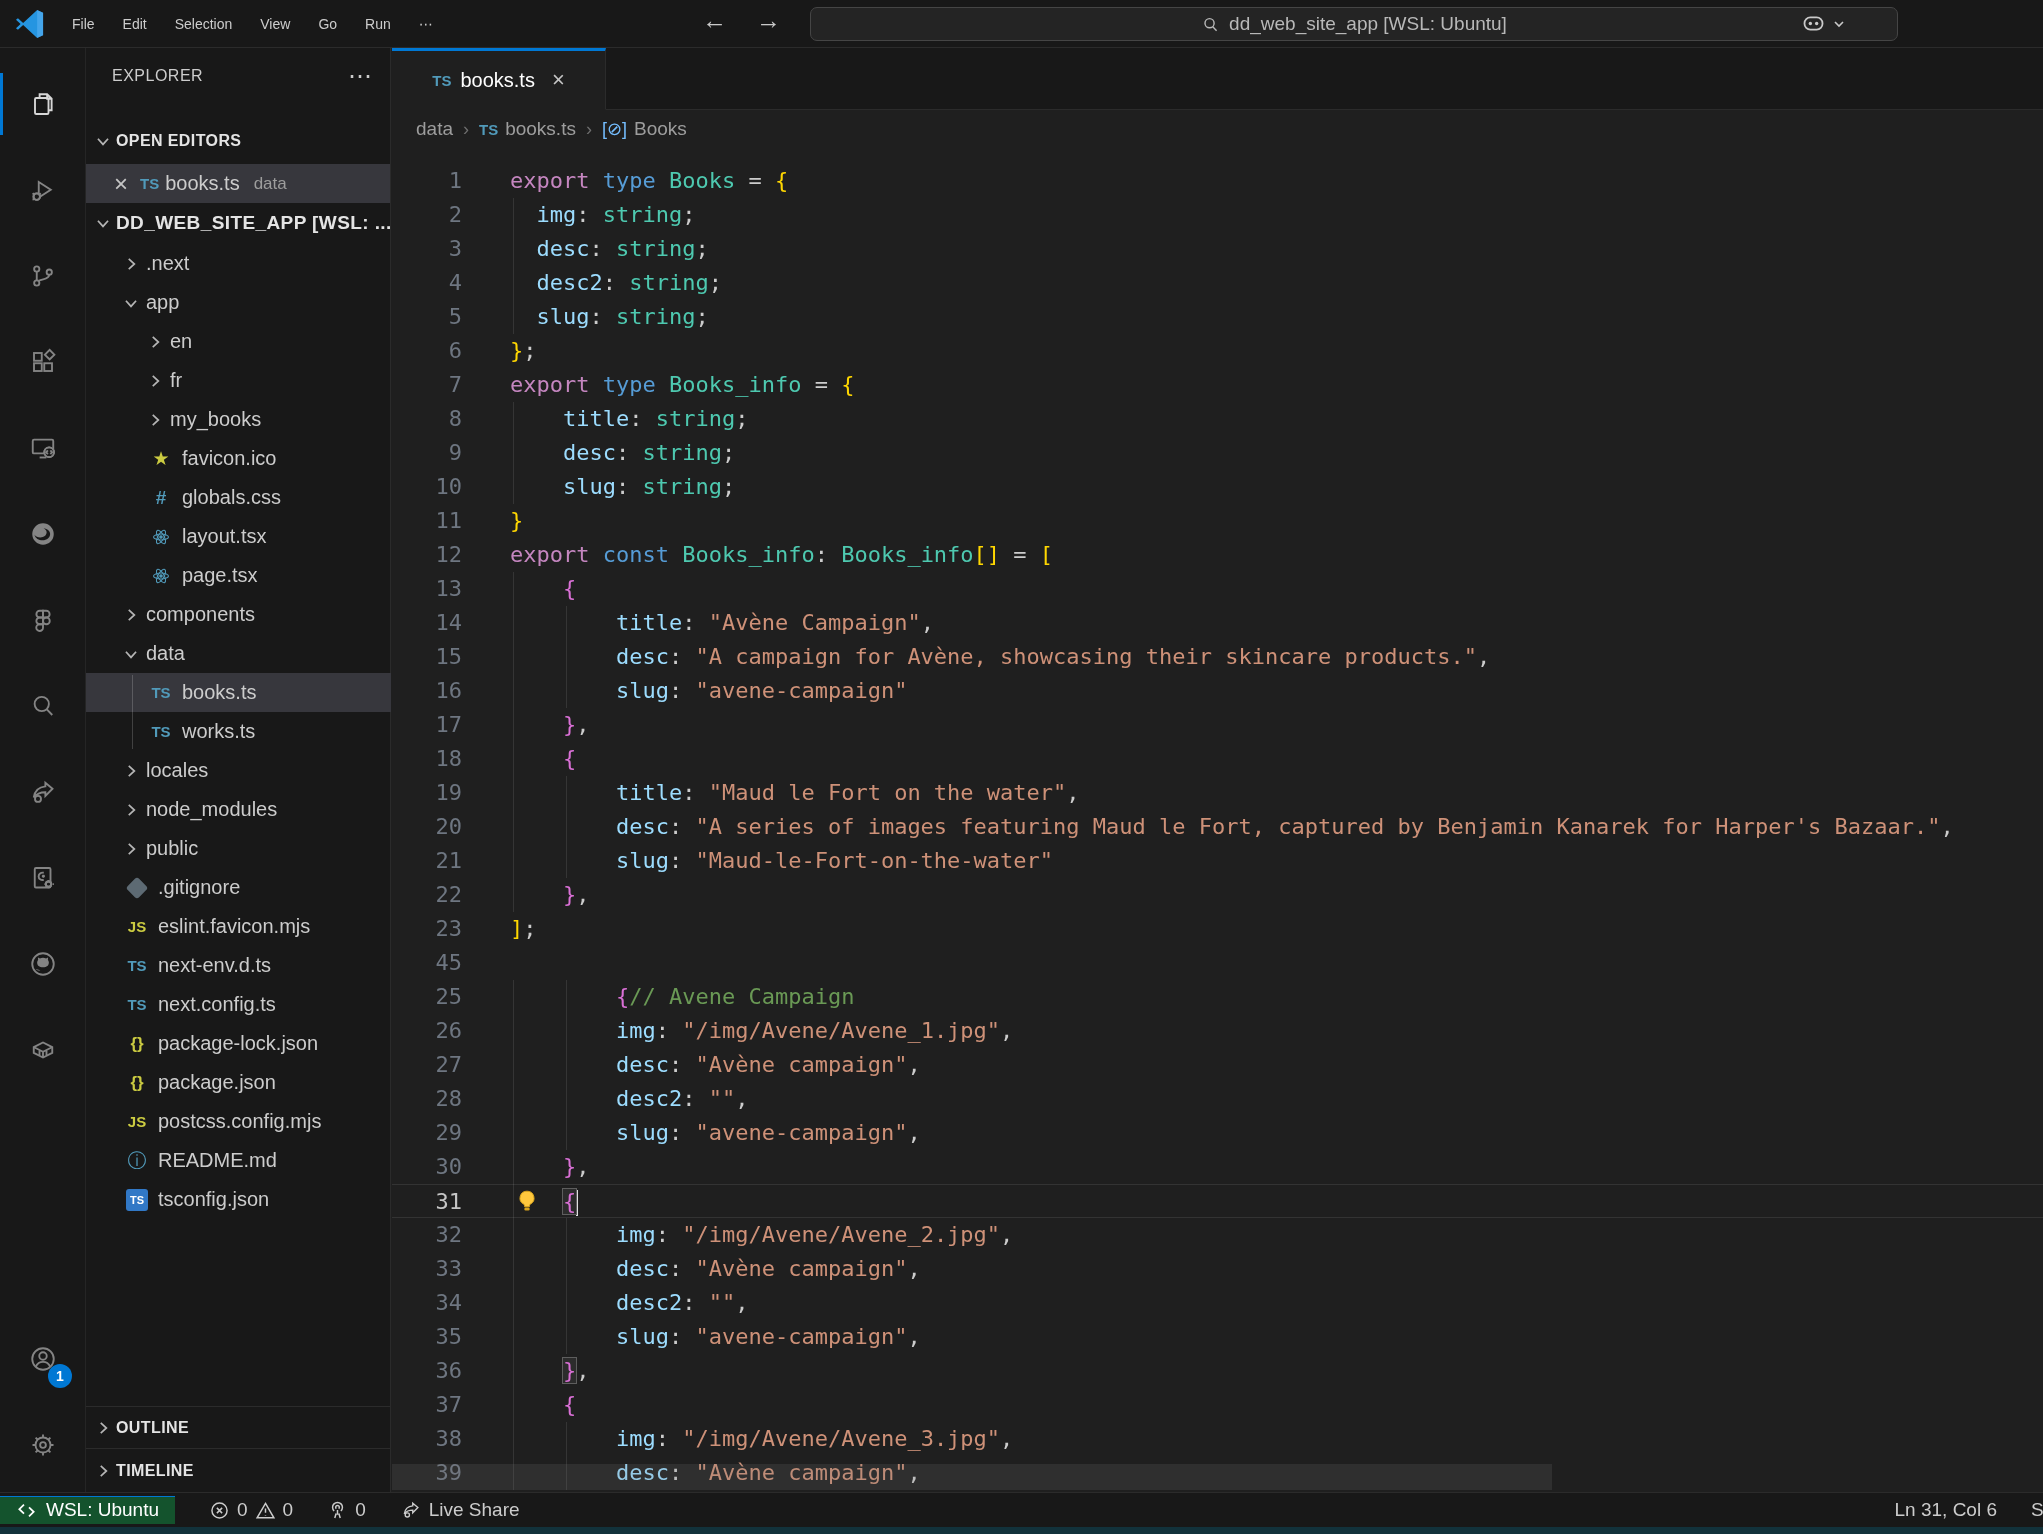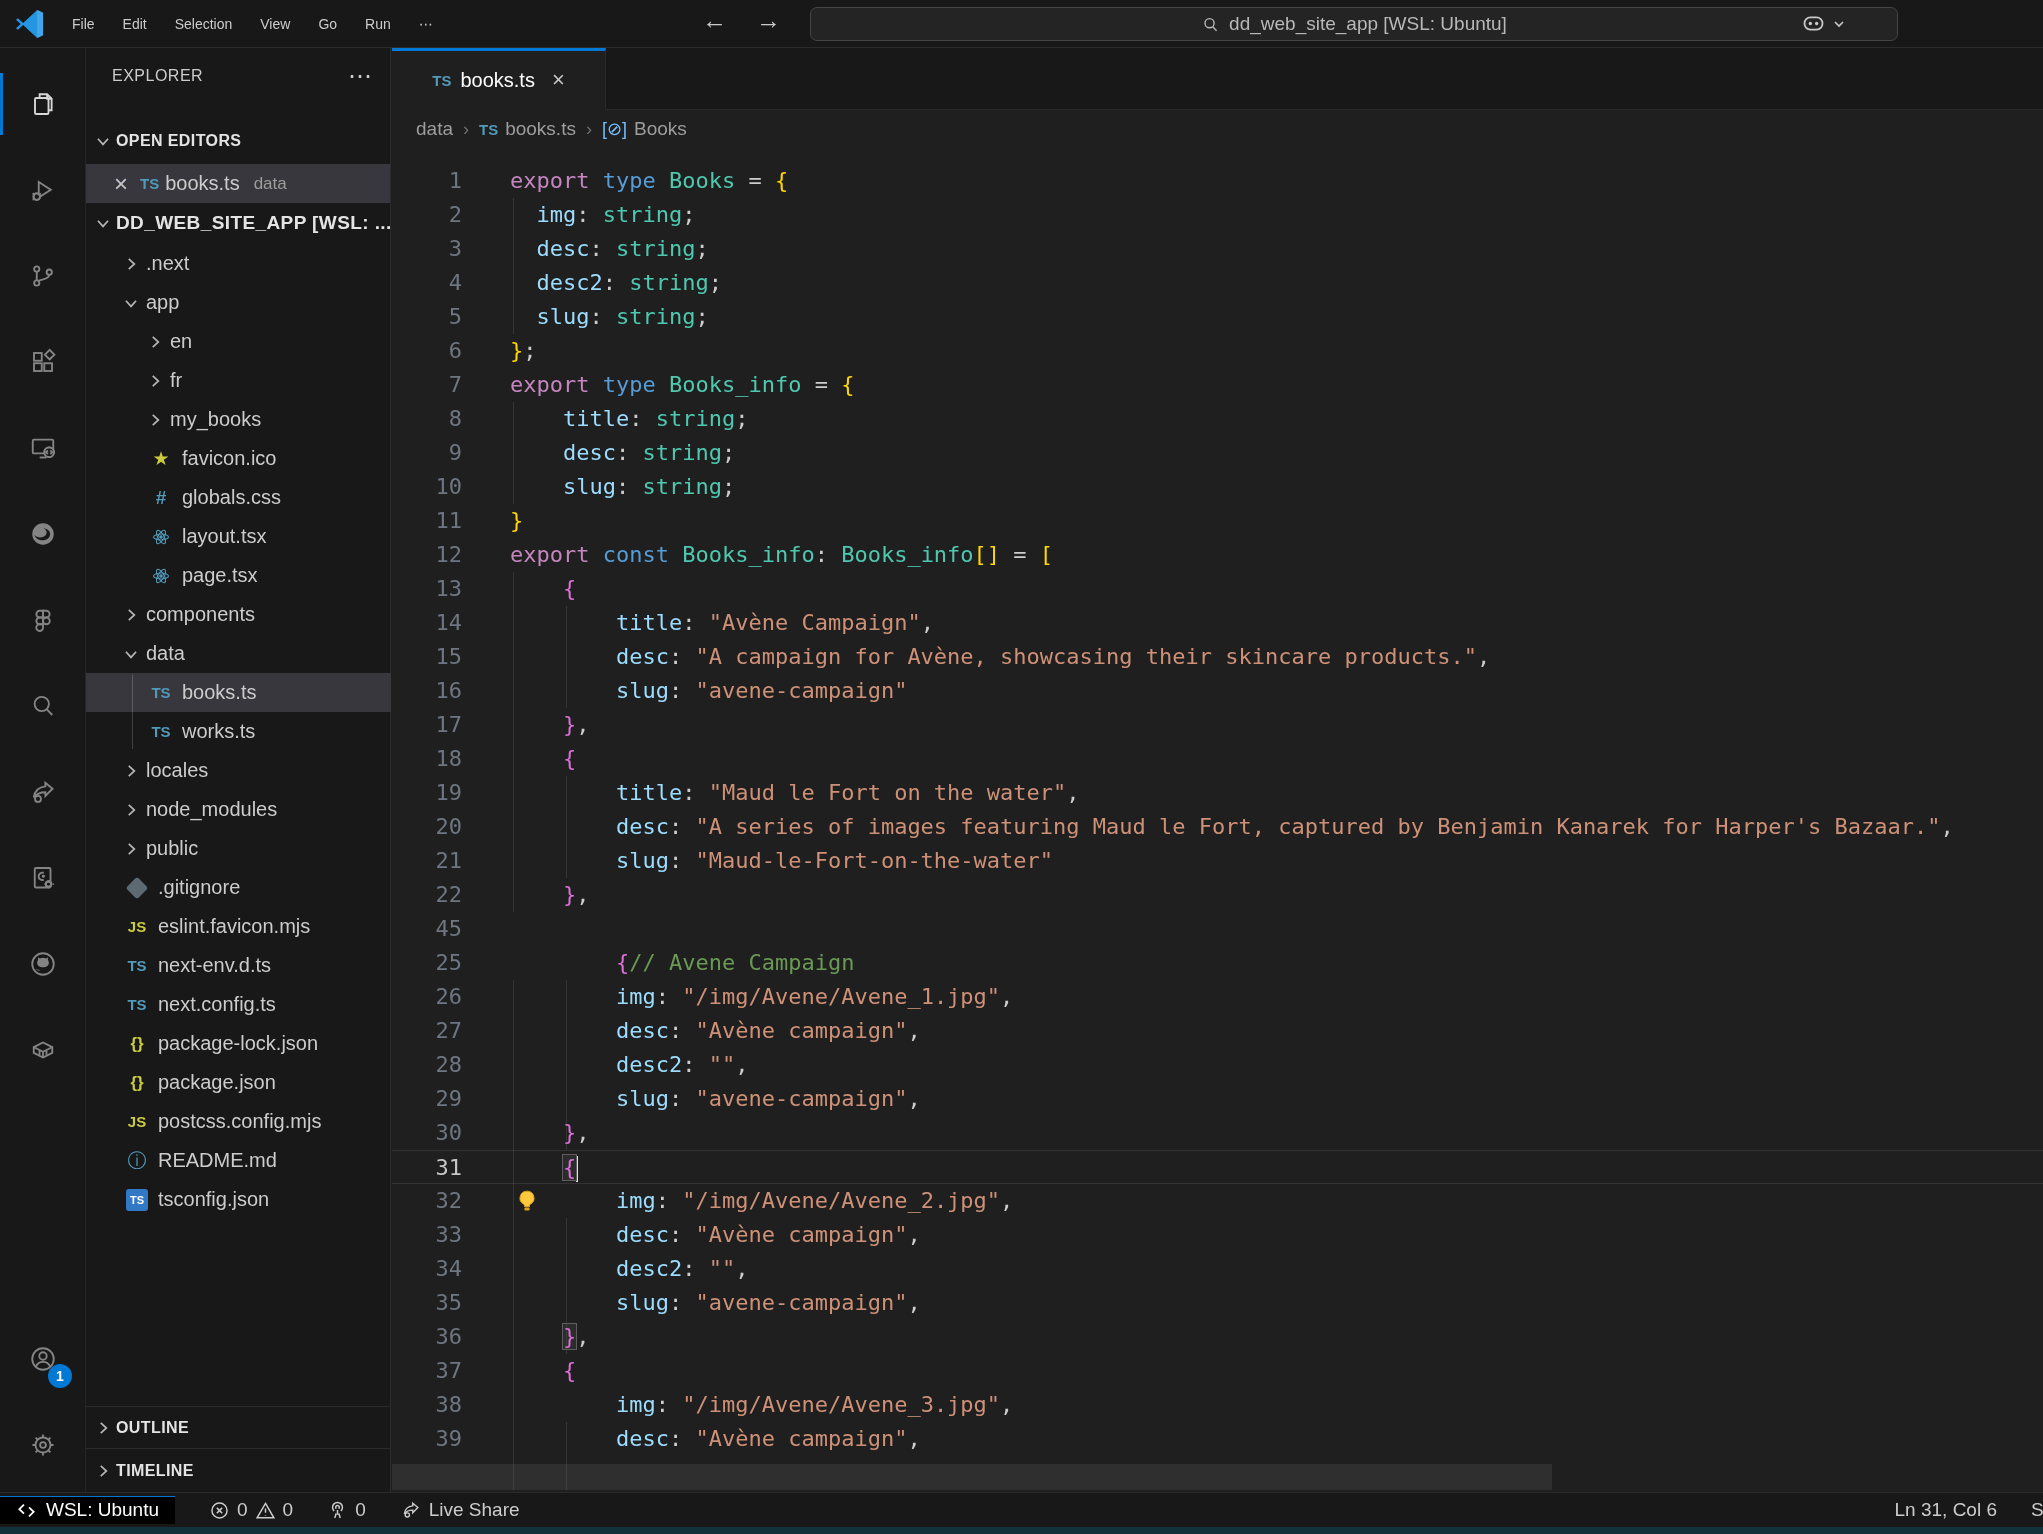--- a/index.html
+++ b/index.html
@@ -98,21 +98,21 @@
   .cursor { display:inline-block; width:2px; height:26px; background:#e0e0e0;
     vertical-align:middle; margin-left:0px; }
   #lightbulb { position:absolute; left:122px; z-index:2; }
   #hscroll-thumb { position:absolute; left:0; bottom:2px; width:1160px; height:26px;
     background:rgba(121,121,121,0.18); z-index:3; }
 
   
   #statusbar { position:absolute; left:0; top:1492px; width:2043px; height:35px;
     background:#181818; border-top:1px solid #2b2b2b; display:flex; align-items:center;
     font-size:19px; color:#cccccc; }
-  #remote { height:28px; background:#000000; color:#ffffff; display:flex; align-items:center;
+  #remote { height:28px; background:#14532d; color:#ffffff; display:flex; align-items:center;
     gap:9px; padding:0 16px; margin-top:-1px; border-top:1px solid #0078d4; }
   .sb-item { display:flex; align-items:center; gap:7px; margin-left:34px; }
   .sb-item svg { color:#cccccc; }
   #sb-right { margin-left:auto; display:flex; align-items:center; }
   #cursor-pos { margin-right:34px; }
   #sb-clip { width:14px; overflow:hidden; margin-right:-2px; }
   #bottom-strip { position:absolute; left:0; top:1527px; width:2043px; height:7px; background:#12323b; }
 </style>
 </head>
 <body>
@@ -484,20 +484,21 @@
         <div class="line"><span class="num">13</span><span class="src"><span class="pu">    </span><span class="b2">{</span></span></div>
         <div class="line"><span class="num">14</span><span class="src"><span class="pu">        </span><span class="pr">title</span><span class="pu">: </span><span class="st">"Avène Campaign"</span><span class="pu">,</span></span></div>
         <div class="line"><span class="num">15</span><span class="src"><span class="pu">        </span><span class="pr">desc</span><span class="pu">: </span><span class="st">"A campaign for Avène, showcasing their skincare products."</span><span class="pu">,</span></span></div>
         <div class="line"><span class="num">16</span><span class="src"><span class="pu">        </span><span class="pr">slug</span><span class="pu">: </span><span class="st">"avene-campaign"</span></span></div>
         <div class="line"><span class="num">17</span><span class="src"><span class="pu">    </span><span class="b2">}</span><span class="pu">,</span></span></div>
         <div class="line"><span class="num">18</span><span class="src"><span class="pu">    </span><span class="b2">{</span></span></div>
         <div class="line"><span class="num">19</span><span class="src"><span class="pu">        </span><span class="pr">title</span><span class="pu">: </span><span class="st">"Maud le Fort on the water"</span><span class="pu">,</span></span></div>
         <div class="line"><span class="num">20</span><span class="src"><span class="pu">        </span><span class="pr">desc</span><span class="pu">: </span><span class="st">"A series of images featuring Maud le Fort, captured by Benjamin Kanarek for Harper's Bazaar."</span><span class="pu">,</span></span></div>
         <div class="line"><span class="num">21</span><span class="src"><span class="pu">        </span><span class="pr">slug</span><span class="pu">: </span><span class="st">"Maud-le-Fort-on-the-water"</span></span></div>
         <div class="line"><span class="num">22</span><span class="src"><span class="pu">    </span><span class="b2">}</span><span class="pu">,</span></span></div>
+        <div class="line"><span class="num">23</span><span class="src"><span class="b1">]</span><span class="pu">;</span></span></div>
         <div class="line"><span class="num">45</span></div>
         <div class="line"><span class="num">25</span><span class="src"><span class="pu">        </span><span class="b2">{</span><span class="co">// Avene Campaign</span></span></div>
         <div class="line"><span class="num">26</span><span class="src"><span class="pu">        </span><span class="pr">img</span><span class="pu">: </span><span class="st">"/img/Avene/Avene_1.jpg"</span><span class="pu">,</span></span></div>
         <div class="line"><span class="num">27</span><span class="src"><span class="pu">        </span><span class="pr">desc</span><span class="pu">: </span><span class="st">"Avène campaign"</span><span class="pu">,</span></span></div>
         <div class="line"><span class="num">28</span><span class="src"><span class="pu">        </span><span class="pr">desc2</span><span class="pu">: </span><span class="st">""</span><span class="pu">,</span></span></div>
         <div class="line"><span class="num">29</span><span class="src"><span class="pu">        </span><span class="pr">slug</span><span class="pu">: </span><span class="st">"avene-campaign"</span><span class="pu">,</span></span></div>
         <div class="line"><span class="num">30</span><span class="src"><span class="pu">    </span><span class="b2">}</span><span class="pu">,</span></span></div>
         <div class="line cur"><span class="num">31</span><span class="src"><span class="pu">    </span><span class="b2 match">{</span><span class="cursor"></span></span></div>
         <div class="line"><span class="num">32</span><span class="src"><span class="pu">        </span><span class="pr">img</span><span class="pu">: </span><span class="st">"/img/Avene/Avene_2.jpg"</span><span class="pu">,</span></span></div>
         <div class="line"><span class="num">33</span><span class="src"><span class="pu">        </span><span class="pr">desc</span><span class="pu">: </span><span class="st">"Avène campaign"</span><span class="pu">,</span></span></div>

